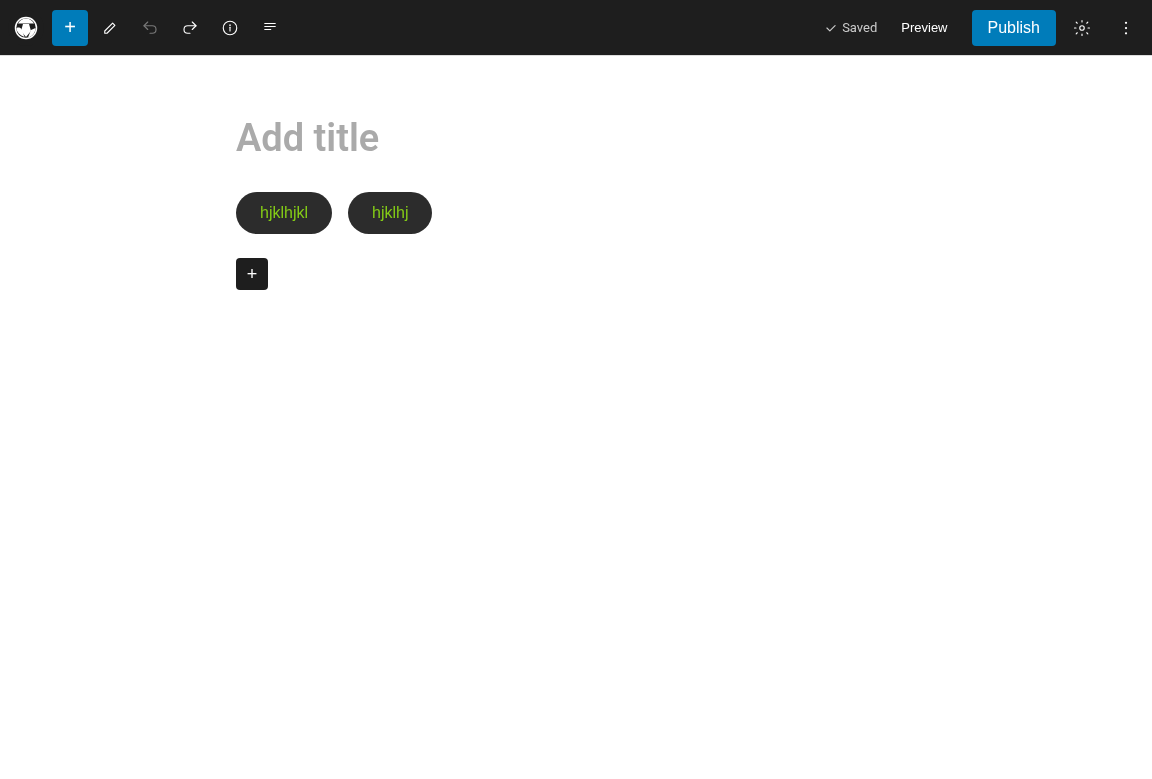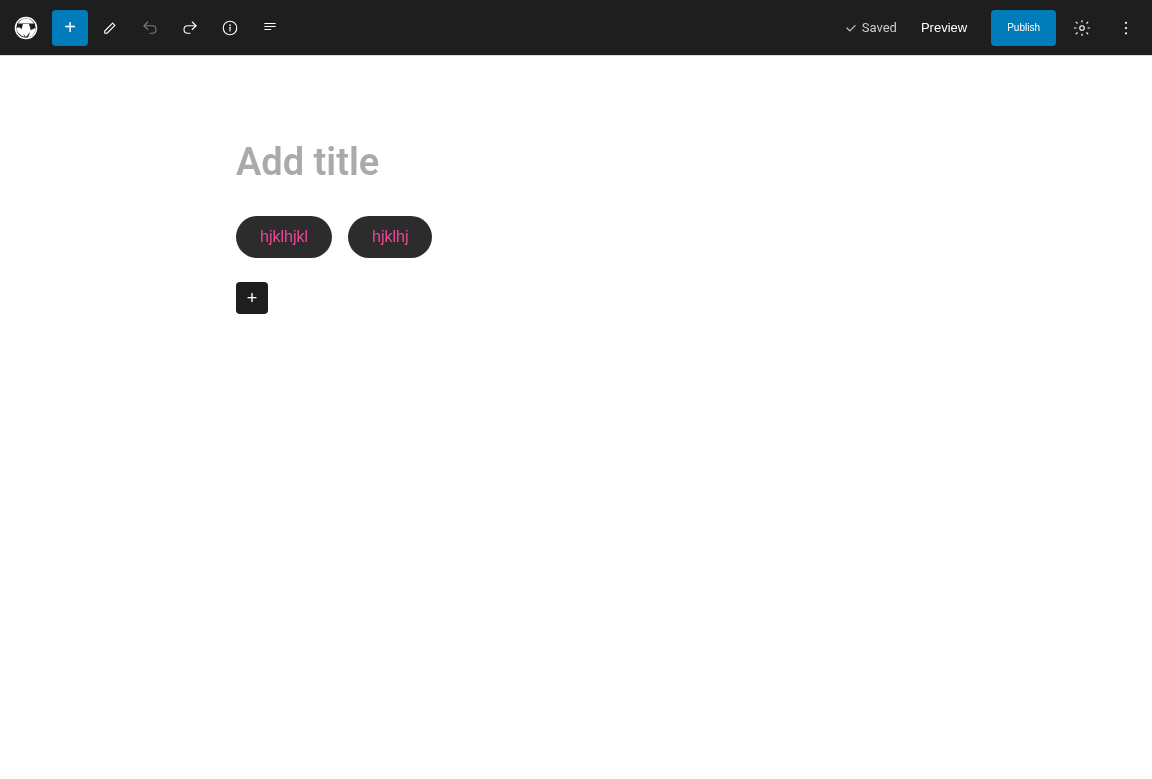--- a/index.html
+++ b/index.html
@@ -110,21 +110,21 @@
       cursor: pointer;
     }
 
     .publish-btn {
       height: 36px;
       padding: 0 16px;
       border-radius: 4px;
       border: none;
       background: #007cba;
       color: #fff;
-      font-size: 10px;
+      font-size: 16px;
       font-weight: 500;
       cursor: pointer;
     }
 
     .settings-btn {
       width: 36px;
       height: 36px;
       border-radius: 4px;
       border: none;
       background: transparent;
@@ -161,41 +161,40 @@
     .main-content {
       background: #fff;
       height: calc(779px - 56px);
       display: flex;
       justify-content: center;
       padding-top: 60px;
     }
 
     .editor-area {
       width: 680px;
-      margin-top: 24px;
     }
 
     .add-title {
       font-size: 38px;
       font-weight: 600;
       color: #aaa;
       margin-bottom: 32px;
       outline: none;
       cursor: text;
     }
 
     .tags-row {
       display: flex;
       gap: 16px;
       margin-bottom: 24px;
     }
 
     .tag-pill {
       background: #2c2c2c;
-      color: #ec4899;
+      color: #84cc16;
       border-radius: 50px;
       padding: 12px 24px;
       font-size: 16px;
       font-weight: 400;
       cursor: pointer;
       border: none;
     }
 
     .add-block-btn {
       width: 32px;

